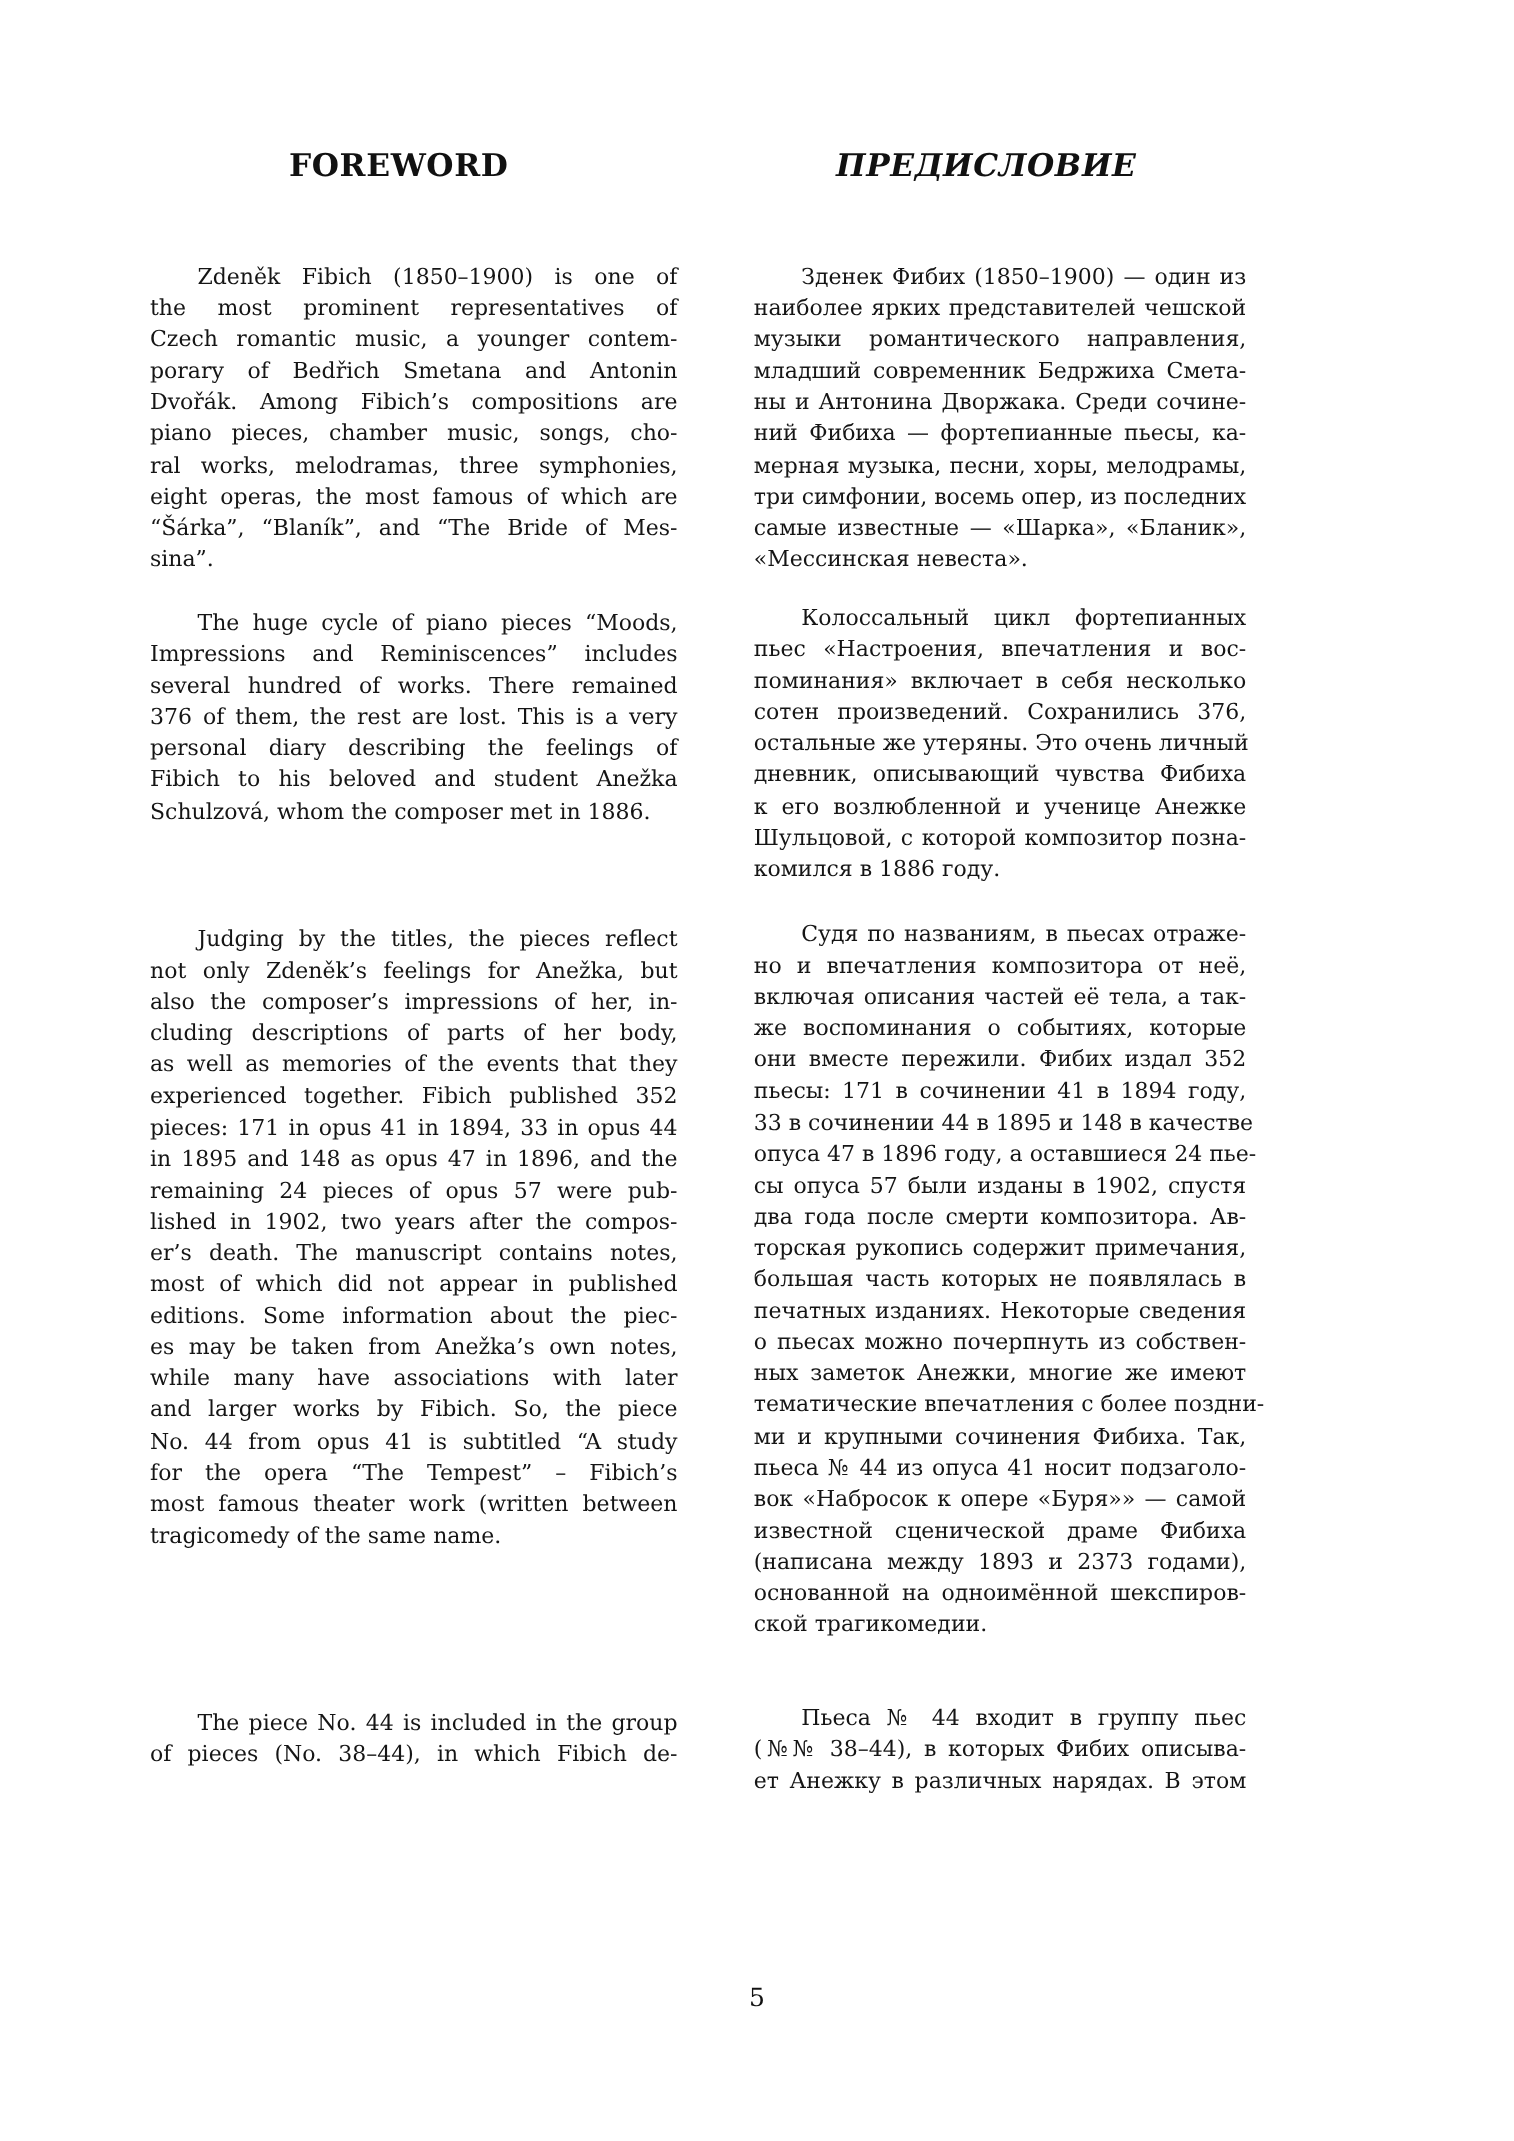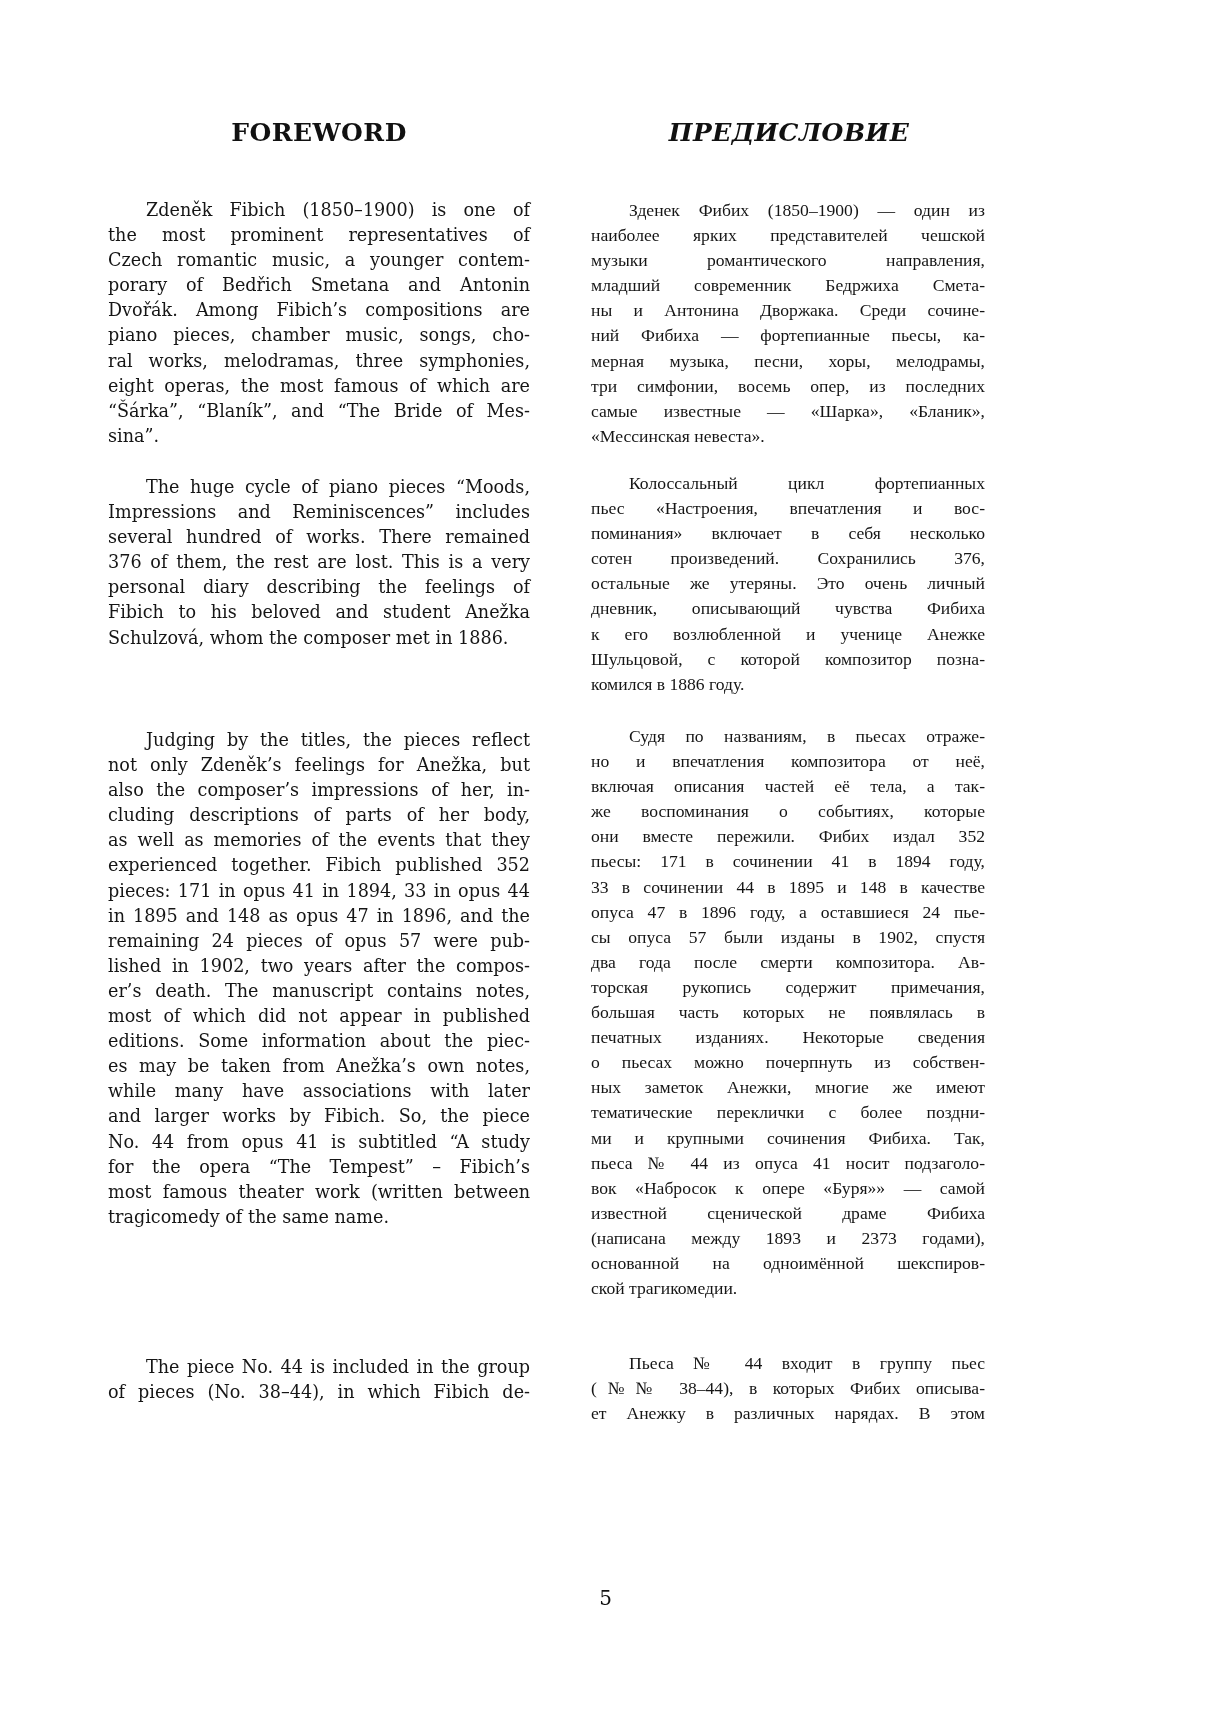--- a/index.html
+++ b/index.html
@@ -32,27 +32,27 @@
       letter-spacing: 0.5px;
       text-align: center;
       line-height: 34px;
       color: #111111;
     }
     .heading.left { left: 108px; width: 422px; }
     .heading.right { left: 591px; width: 396px; font-style: italic; }
 
     .para {
       position: absolute;
-      margin: 0;
+      margin: 12px;
       font-size: 17.6px;
       line-height: 25.1px;
       color: #151515;
     }
     .para.left { left: 108px; width: 422px; }
-    .para.right { left: 591px; width: 394px; font-family: Liberation Serif, serif; }
+    .para.right { left: 591px; width: 394px; }
 
     .line {
       display: block;
       height: 25.1px;
       white-space: nowrap;
       text-align: justify;
       text-align-last: justify;
       overflow: visible;
     }
     .line.first { text-indent: 38px; }
@@ -162,21 +162,21 @@
     <span class="line">пьесы: 171 в сочинении 41 в 1894 году,</span>
     <span class="line">33 в сочинении 44 в 1895 и 148 в качестве</span>
     <span class="line">опуса 47 в 1896 году, а оставшиеся 24 пье-</span>
     <span class="line">сы опуса 57 были изданы в 1902, спустя</span>
     <span class="line">два года после смерти композитора. Ав-</span>
     <span class="line">торская рукопись содержит примечания,</span>
     <span class="line">большая часть которых не появлялась в</span>
     <span class="line">печатных изданиях. Некоторые сведения</span>
     <span class="line">о пьесах можно почерпнуть из собствен-</span>
     <span class="line">ных заметок Анежки, многие же имеют</span>
-    <span class="line">тематические переклички с более поздни-</span>
+    <span class="line">тематические впечатления с более поздни-</span>
     <span class="line">ми и крупными сочинения Фибиха. Так,</span>
     <span class="line">пьеса № 44 из опуса 41 носит подзаголо-</span>
     <span class="line">вок «Набросок к опере «Буря»» — самой</span>
     <span class="line">известной сценической драме Фибиха</span>
     <span class="line">(написана между 1893 и 2373 годами),</span>
     <span class="line">основанной на одноимённой шекспиров-</span>
     <span class="line last">ской трагикомедии.</span>
   </div>
 
   <div class="para right" style="top:1351px">

